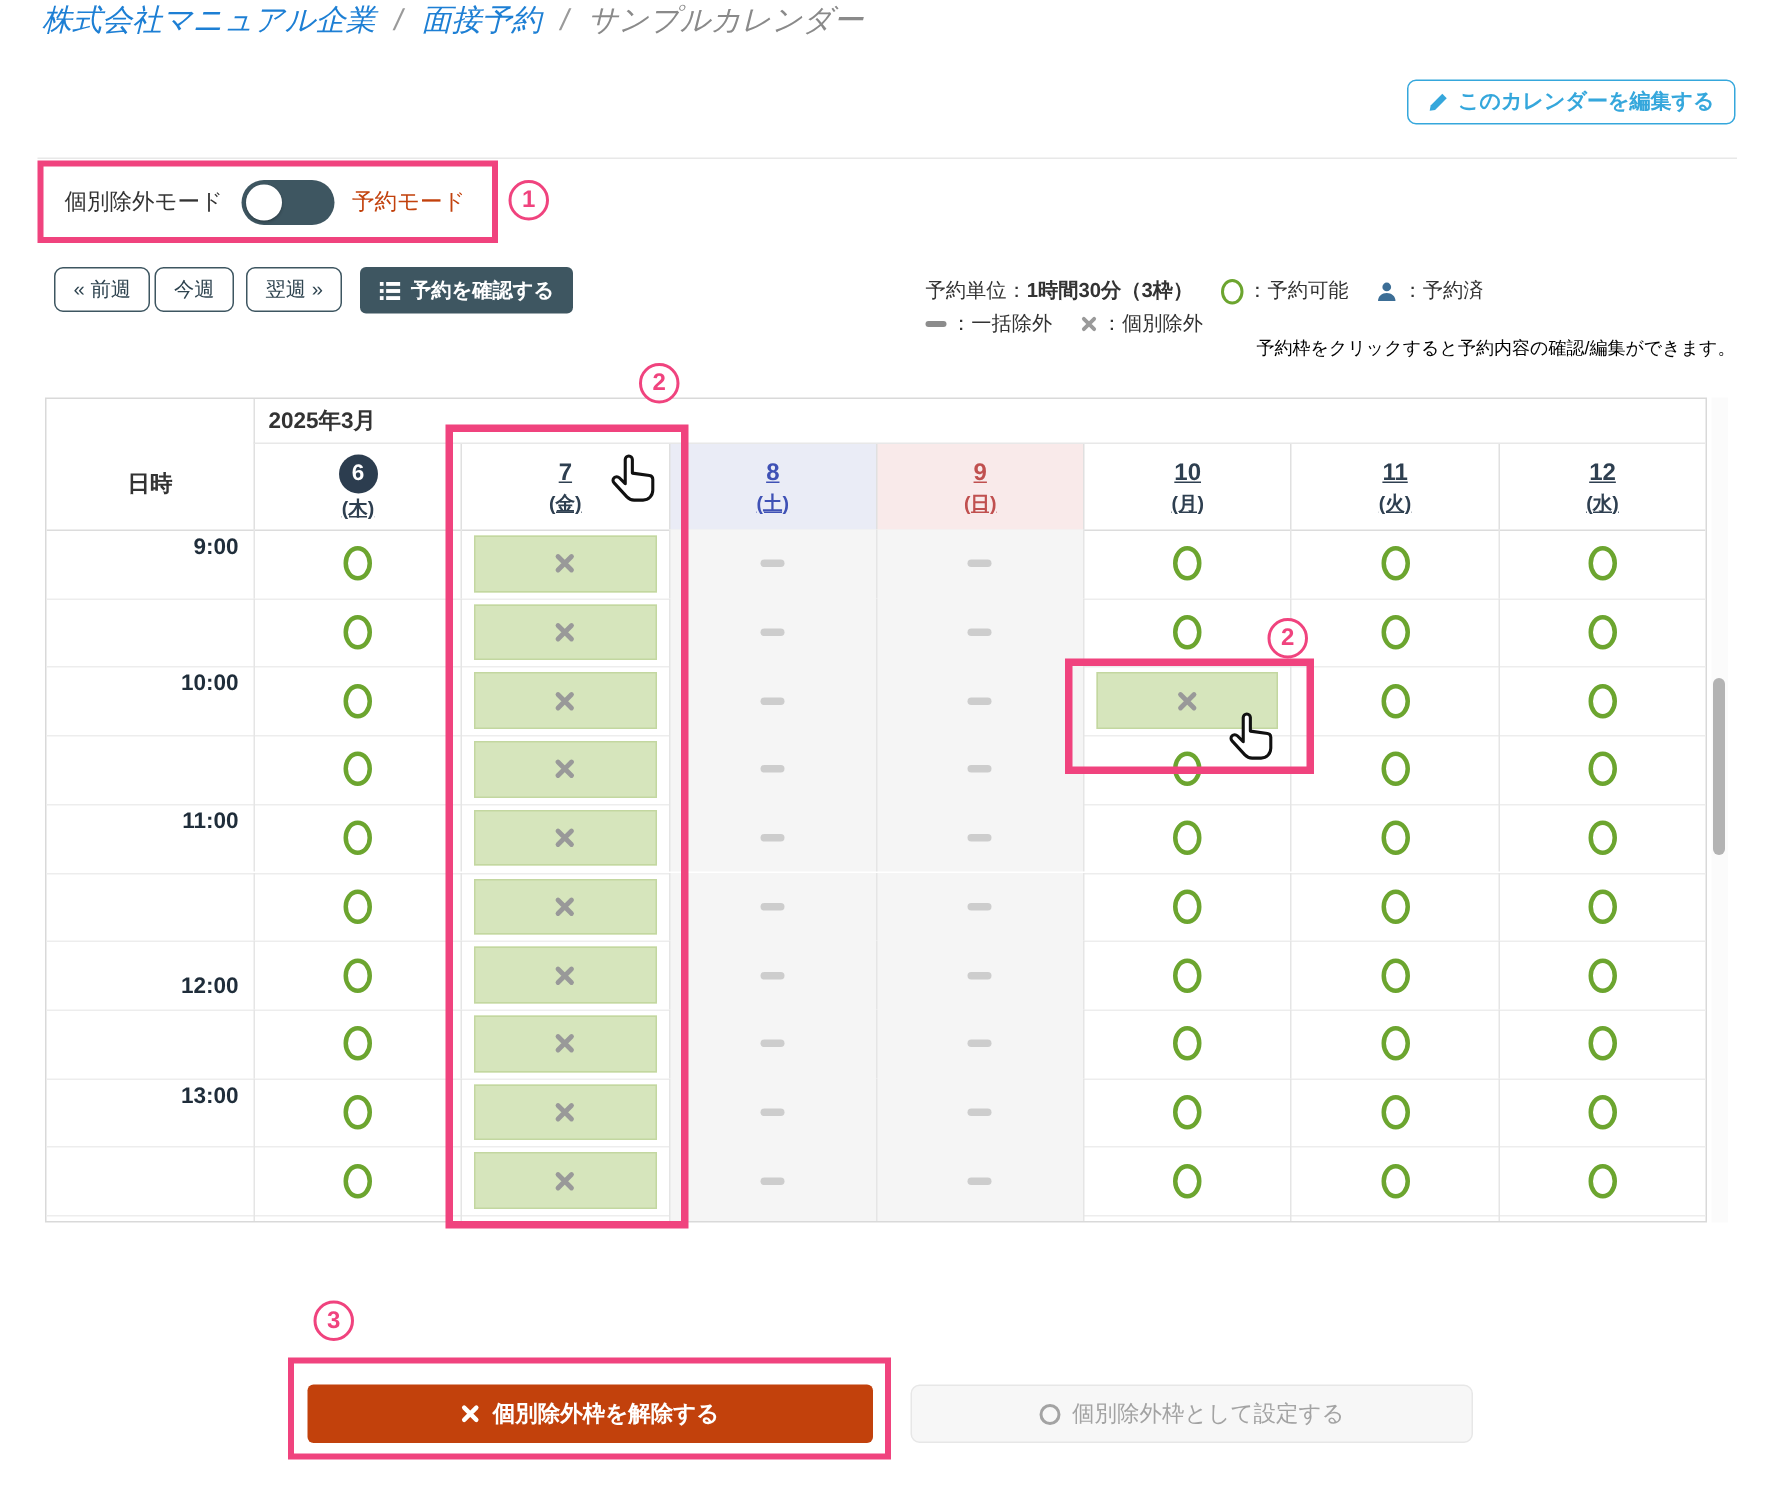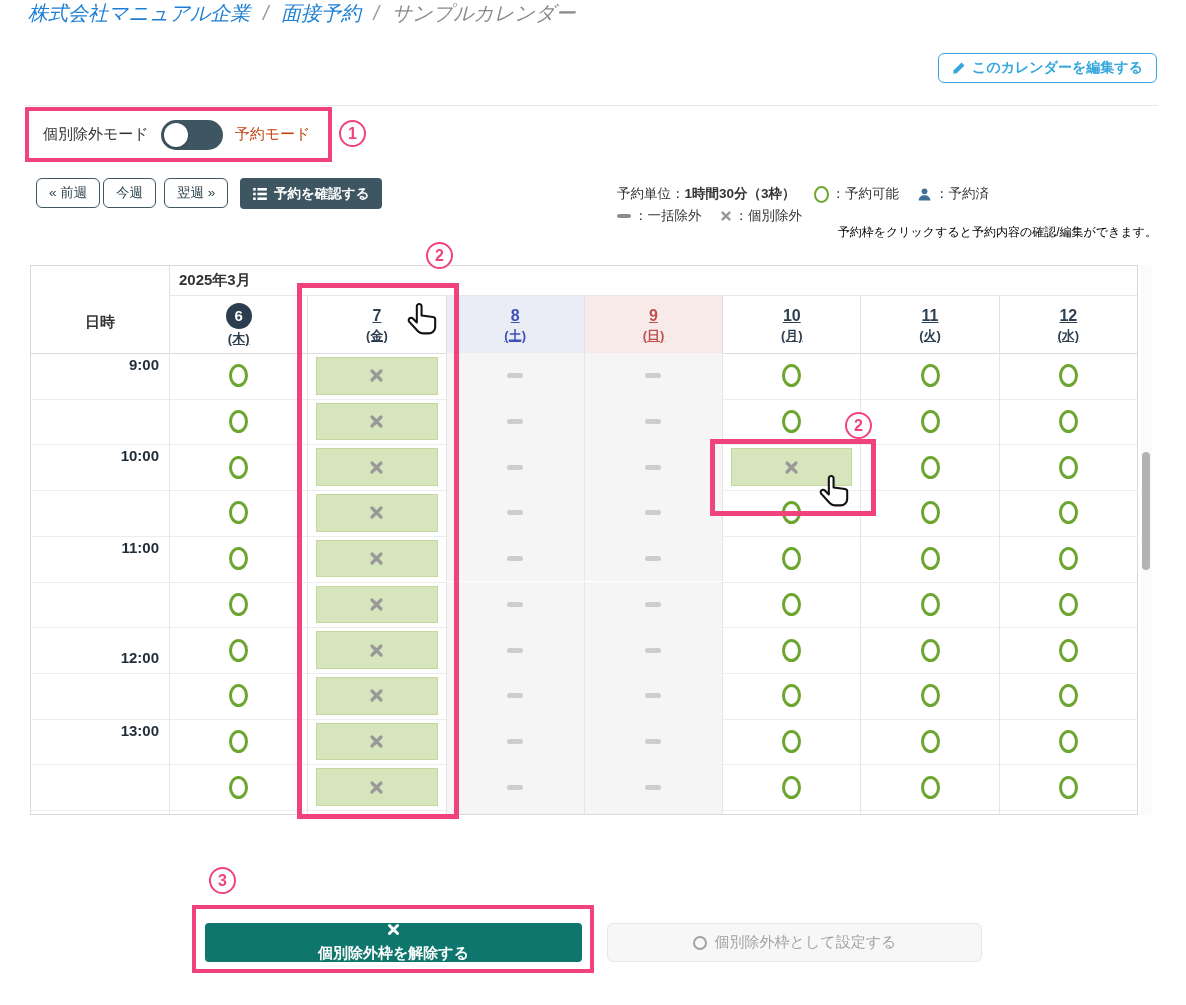--- a/index.html
+++ b/index.html
@@ -85,23 +85,23 @@
   
   .sbtrack { position:absolute; left:1141px; top:265px; width:11px; height:550px; background:#fbfbfb; }
   .sbthumb { position:absolute; left:1142px; top:452px; width:8px; height:118px; background:#b3b3b3; border-radius:4px; cursor:pointer; }
 
   
   .hlbox { position:absolute; border:5px solid #f0437e; pointer-events:none; z-index:20; }
   .cursor { position:absolute; z-index:40; pointer-events:none; }
 
   
   .instruction { position:absolute; left:40px; width:1146px; top:856px; text-align:center; font-size:15px; color:#333; font-weight:bold; }
-  .greenbtn { position:absolute; left:205px; top:923px; width:377px; height:39px; background:#0f766e; border:none;
+  .greenbtn { position:absolute; left:205px; top:923px; width:377px; height:39px; background:#c2410c; border:none;
               border-radius:4px; color:#fff; font-size:15px; font-weight:bold; display:flex; align-items:center;
-              justify-content:center; gap:8px; cursor:pointer; z-index:10;flex-direction:column; }
+              justify-content:center; gap:8px; cursor:pointer; z-index:10; }
   .disbtn { position:absolute; left:607px; top:923px; width:375px; height:39px; background:#f7f7f7;
             border:1px solid #e7e7e7; border-radius:6px; color:#a3a3a3; font-size:15px; display:flex;
             align-items:center; justify-content:center; gap:8px; }
   .ringicon { display:inline-block; width:14px; height:14px; border:2px solid #a3a3a3; border-radius:50%; }
 </style>
 </head>
 <body>
 
 <div class="page">
 

